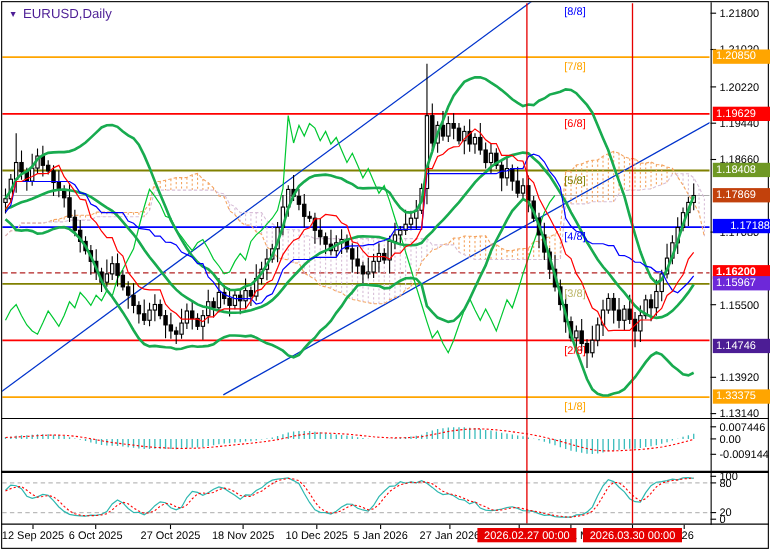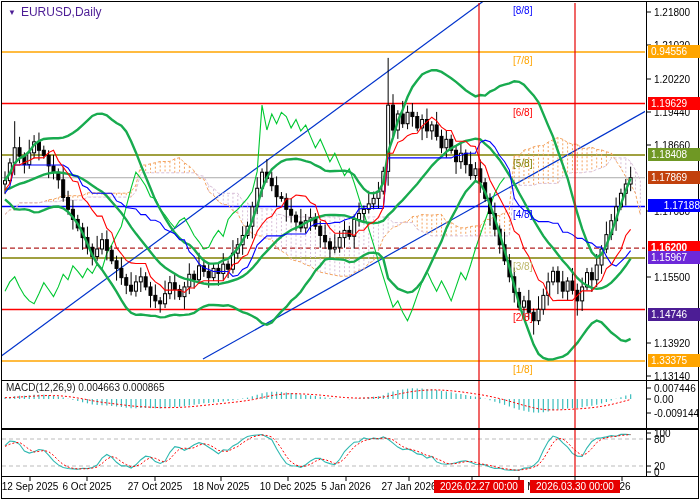--- a/index.html
+++ b/index.html
@@ -649,23 +649,22 @@
       <text x="513" y="115.50177999999929" fill="#FF0000" font-size="10" font-family="&quot;Liberation Sans&quot;,sans-serif" text-anchor="start">[6/8]</text>
       <text x="513" y="167.00355999999954" fill="#808000" font-size="10" font-family="&quot;Liberation Sans&quot;,sans-serif" text-anchor="start">[5/8]</text>
       <text x="513" y="218.46315999999948" fill="#0000FF" font-size="10" font-family="&quot;Liberation Sans&quot;,sans-serif" text-anchor="start">[4/8]</text>
       <text x="513" y="269.96493999999973" fill="#BDB76B" font-size="10" font-family="&quot;Liberation Sans&quot;,sans-serif" text-anchor="start">[3/8]</text>
       <text x="513" y="321.46671999999995" fill="#FF0000" font-size="10" font-family="&quot;Liberation Sans&quot;,sans-serif" text-anchor="start">[2/8]</text>
       <text x="513" y="372.9684999999992" fill="#FFA500" font-size="10" font-family="&quot;Liberation Sans&quot;,sans-serif" text-anchor="start">[1/8]</text>
     </svg>
   <div class="title">
     <span class="arr">▼</span><span>EURUSD,Daily</span>
   </div>
-  <div class="ind-label" style="top:382px;">MACD(12,26,9) 0.004663 0.000865</div>
   <div id="tags">
-      <div class="ptag" style="top: 45px; background: rgb(255, 165, 0); color: rgb(255, 255, 255);">0.94556</div>
+      <div class="ptag" style="top: 45px; background: rgb(255, 165, 0); color: rgb(255, 255, 255);">1.20850</div>
       <div class="ptag" style="top: 96.5018px; background: rgb(255, 0, 0); color: rgb(255, 255, 255);">1.19629</div>
       <div class="ptag" style="top: 148.004px; background: rgb(111, 152, 36); color: rgb(255, 255, 255);">1.18408</div>
       <div class="ptag" style="top: 170.739px; background: #c2410c; color: rgb(255, 255, 255);">1.17869</div>
       <div class="ptag" style="top: 199.463px; background: rgb(0, 0, 255); color: rgb(255, 255, 255); text-align: right;">1.17188</div>
       <div class="ptag" style="top: 241.137px; background: rgb(255, 0, 0); color: rgb(255, 255, 255); font-weight: bold;">1.16200</div>
       <div class="ptag" style="top: 250.965px; background: #6d28d9; color: rgb(255, 255, 255);">1.15967</div>
       <div class="ptag" style="top: 308px; background: #4c1d95; color: rgb(255, 255, 255);">1.14746</div>
       <div class="ptag" style="top: 353.968px; background: rgb(255, 165, 0); color: rgb(255, 255, 255);">1.33375</div>
     </div>
 </div>

